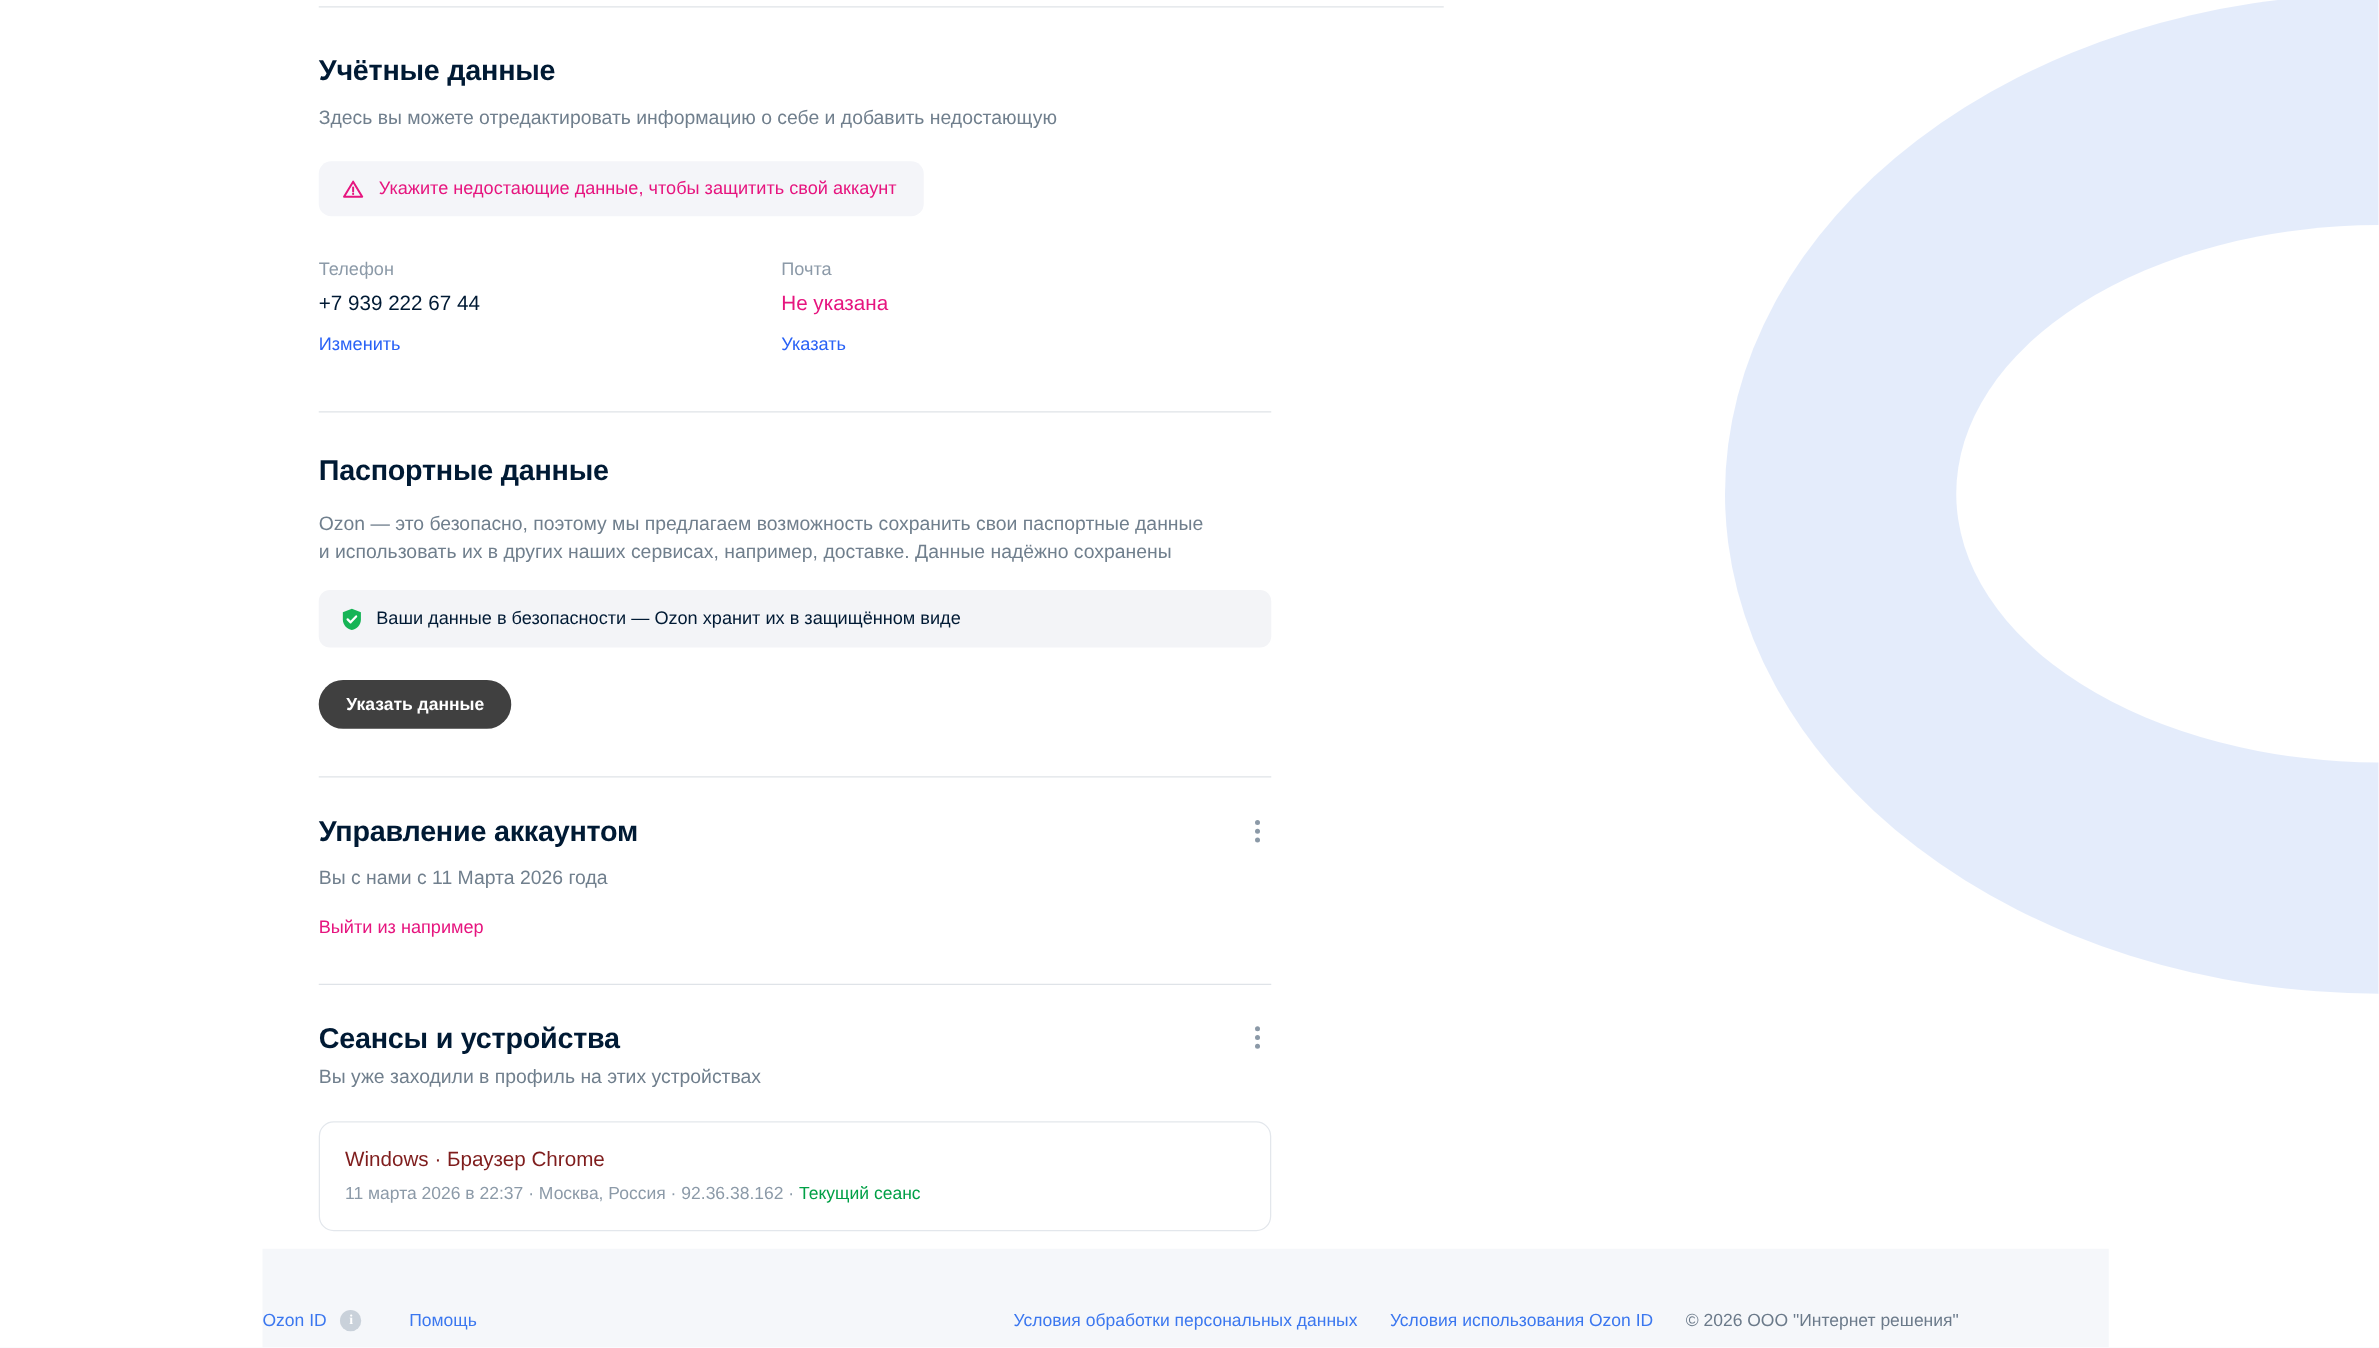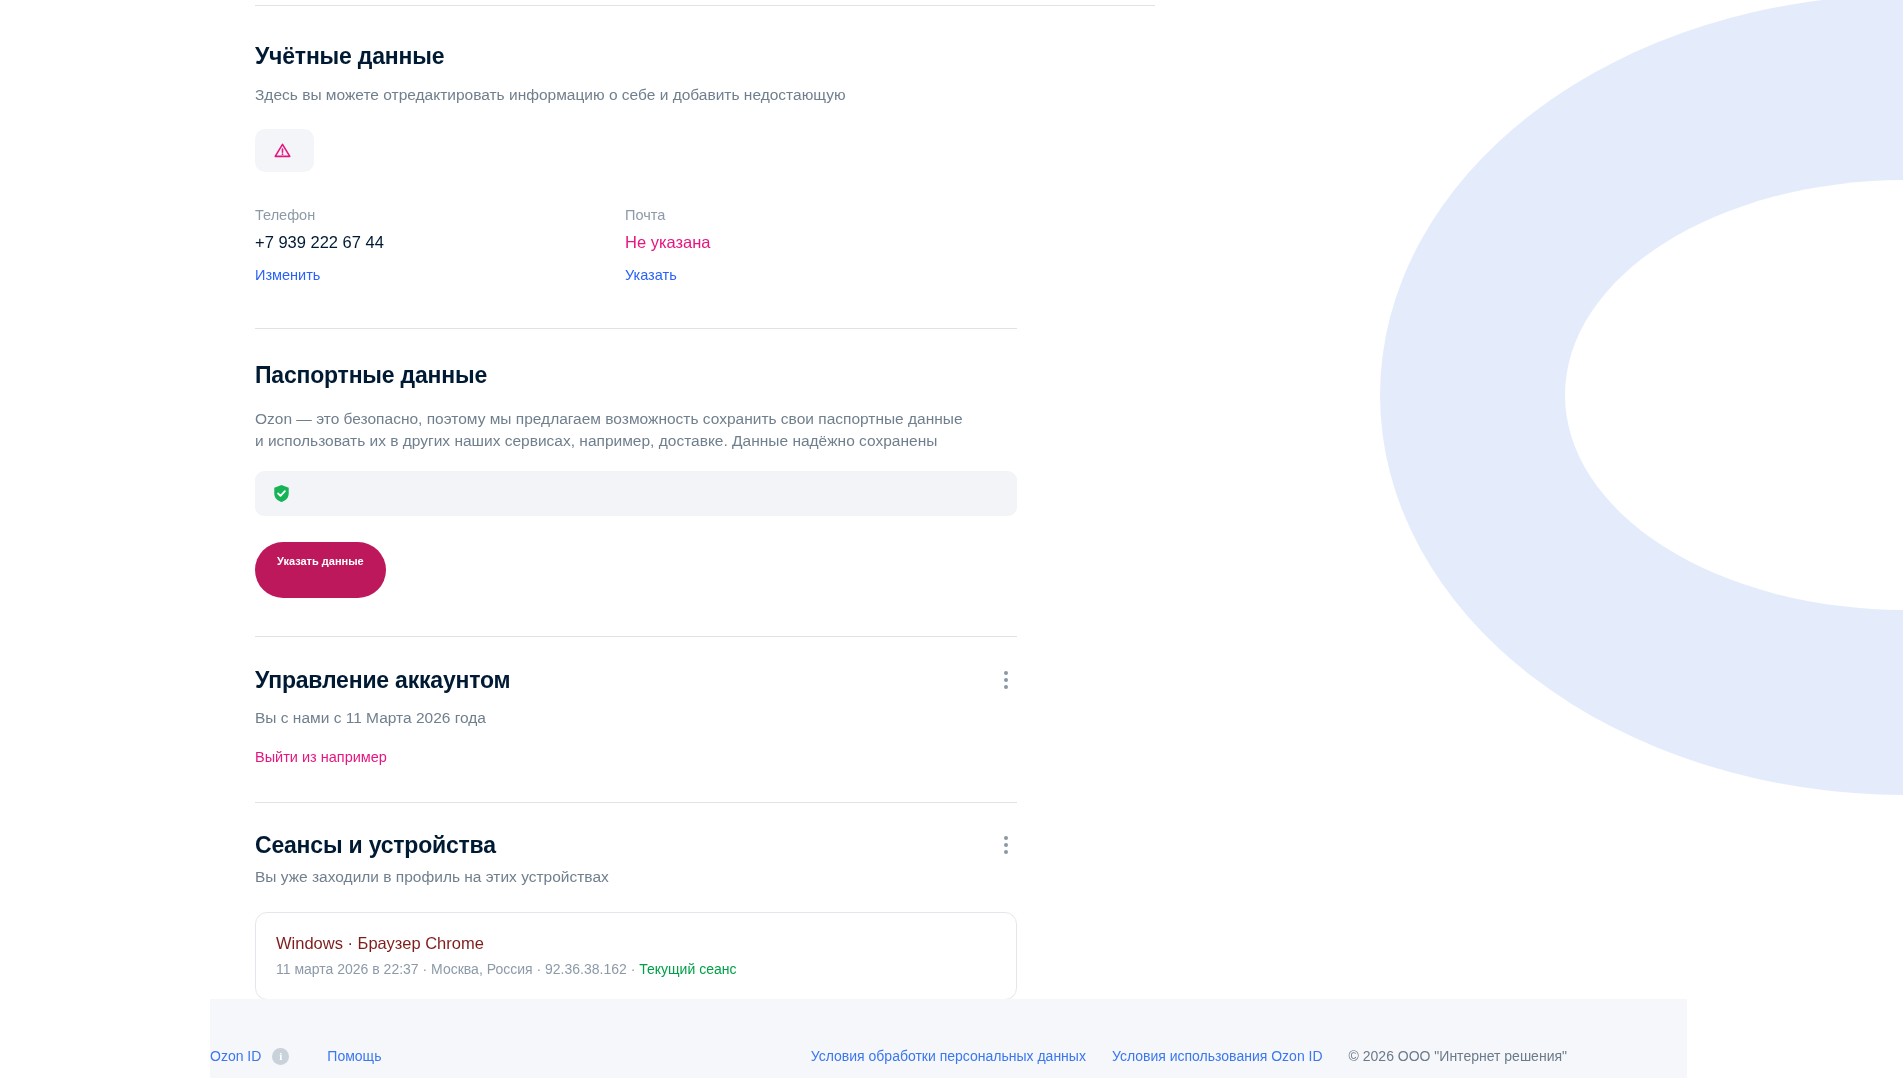--- a/index.html
+++ b/index.html
@@ -106,27 +106,27 @@
     font-size: 14.5px;
     color: #2962f6;
     line-height: 20px;
     margin-top: 12px;
     cursor: pointer;
   }
 
   
   .btn-primary {
     display: inline-block;
-    background: #be185d;
+    background: #404040;
     color: #ffffff;
-    font-size: 11px;
+    font-size: 14px;
     font-weight: bold;
     border: none;
     border-radius: 100px;
-    padding: 10px 22px 28px;
+    padding: 10px 22px 11px;
     cursor: pointer;
     font-family: "Liberation Sans", sans-serif;
     line-height: 18px;
   }
 
   
   .head-row {
     display: flex;
     align-items: flex-start;
     justify-content: space-between;
@@ -266,20 +266,21 @@
 
       <div style="height:23px"></div>
       <div class="banner">
         <span style="display:flex;align-items:center;">
           <svg width="19" height="19" viewBox="0 0 24 24" fill="none" xmlns="http://www.w3.org/2000/svg">
             <path d="M12 4.2 L21.2 19.4 H2.8 Z" stroke="#e6157f" stroke-width="2" stroke-linejoin="round" fill="none"></path>
             <line x1="12" y1="10" x2="12" y2="14.2" stroke="#e6157f" stroke-width="2" stroke-linecap="round"></line>
             <circle cx="12" cy="16.6" r="1.1" fill="#e6157f"></circle>
           </svg>
         </span>
+        <span class="banner-text warn">Укажите недостающие данные, чтобы защитить свой аккаунт</span>
       </div>
 
       <div style="height:33px"></div>
       <div class="fields">
         <div class="field">
           <div class="field-label">Телефон</div>
           <div class="field-value">+7 939 222 67 44</div>
           <div class="field-action">Изменить</div>
         </div>
         <div class="field">
@@ -301,20 +302,21 @@
       <div class="section-sub">и использовать их в других наших сервисах, например, доставке. Данные надёжно сохранены</div>
 
       <div style="height:19px"></div>
       <div class="banner full">
         <span style="display:flex;align-items:center;">
           <svg width="17" height="19" viewBox="0 0 20 22" xmlns="http://www.w3.org/2000/svg">
             <path d="M10 1 L18.5 4.2 V11 C18.5 16.3 14.6 19.7 10 21 C5.4 19.7 1.5 16.3 1.5 11 V4.2 Z" fill="#16b456"></path>
             <path d="M6 11 L8.8 13.8 L14 8.2" stroke="#ffffff" stroke-width="2.1" fill="none" stroke-linecap="round" stroke-linejoin="round"></path>
           </svg>
         </span>
+        <span class="banner-text ok">Ваши данные в безопасности — Ozon хранит их в защищённом виде</span>
       </div>
 
       <div style="height:26px"></div>
       <button class="btn-primary">Указать данные</button>
     </div>
 
     <div style="height:38px"></div>
     <div class="divider"></div>
 
     <div class="section">

